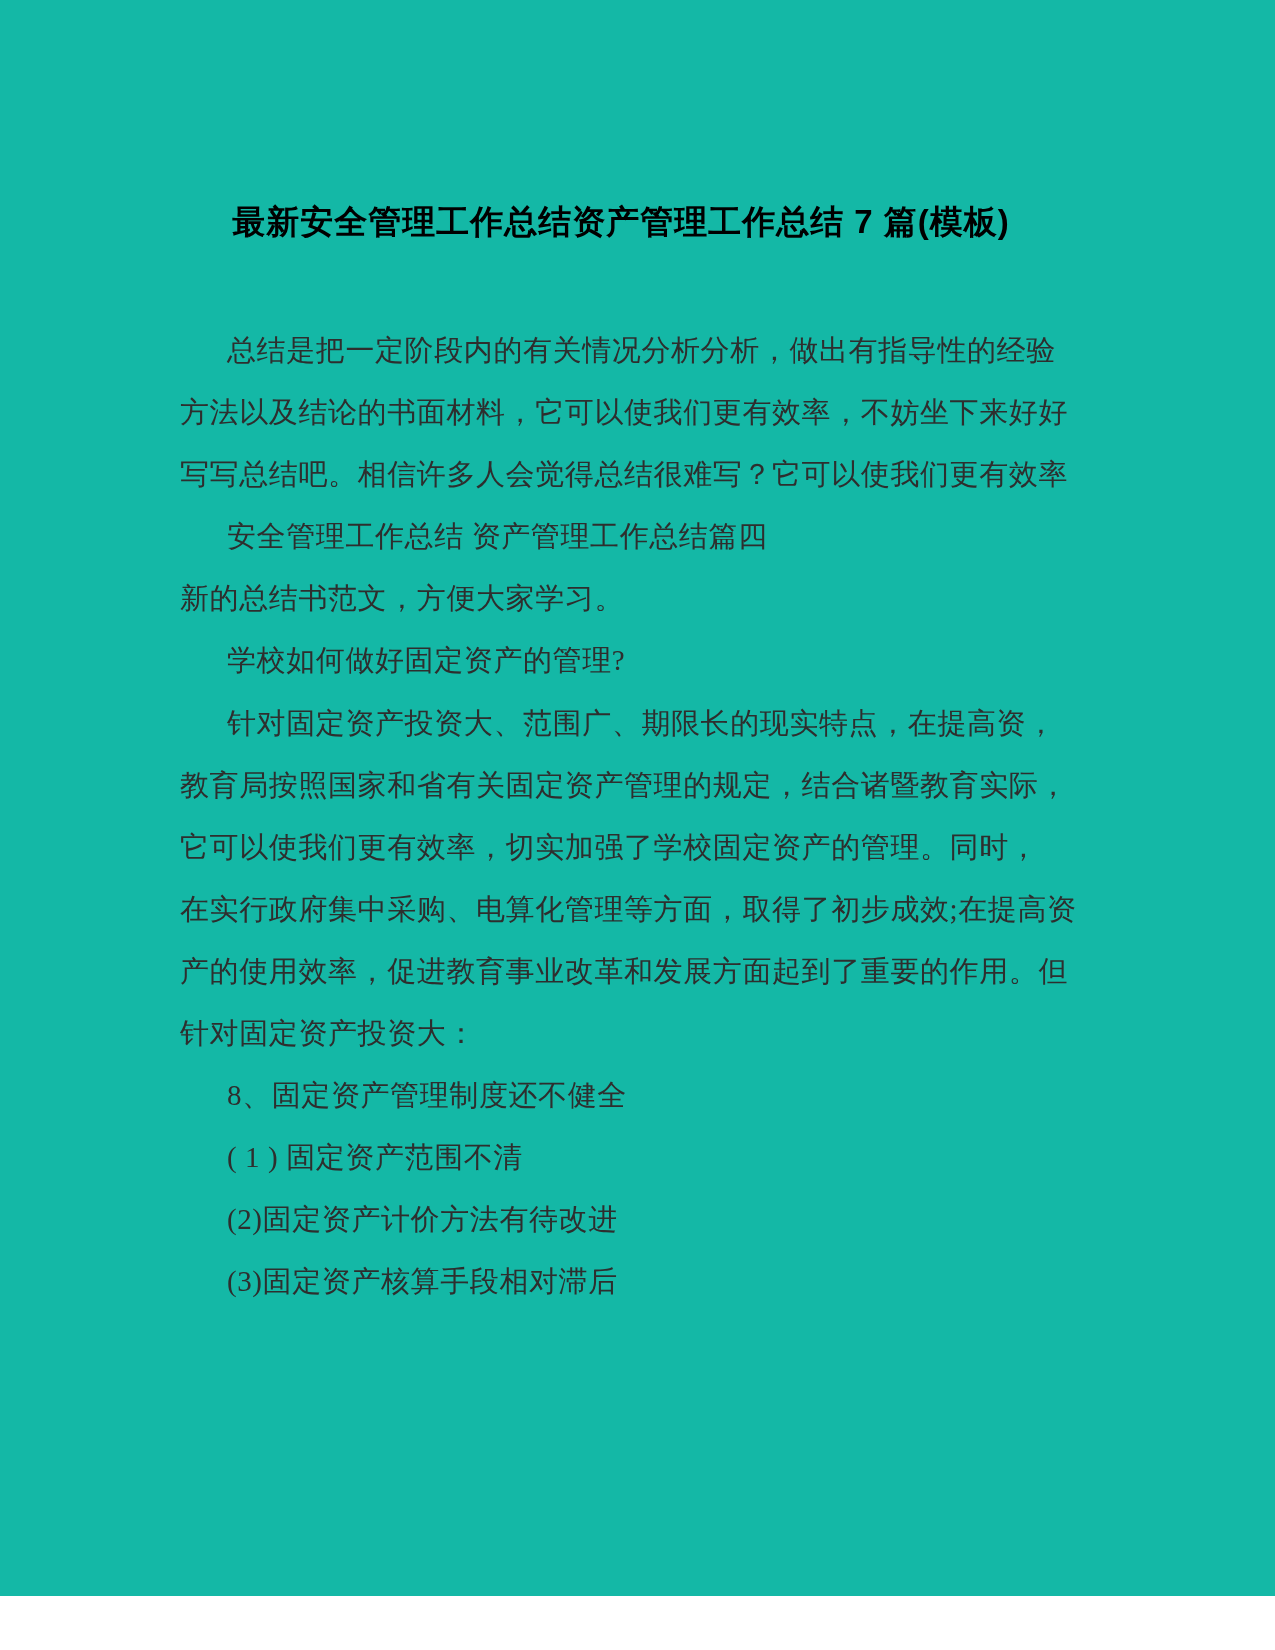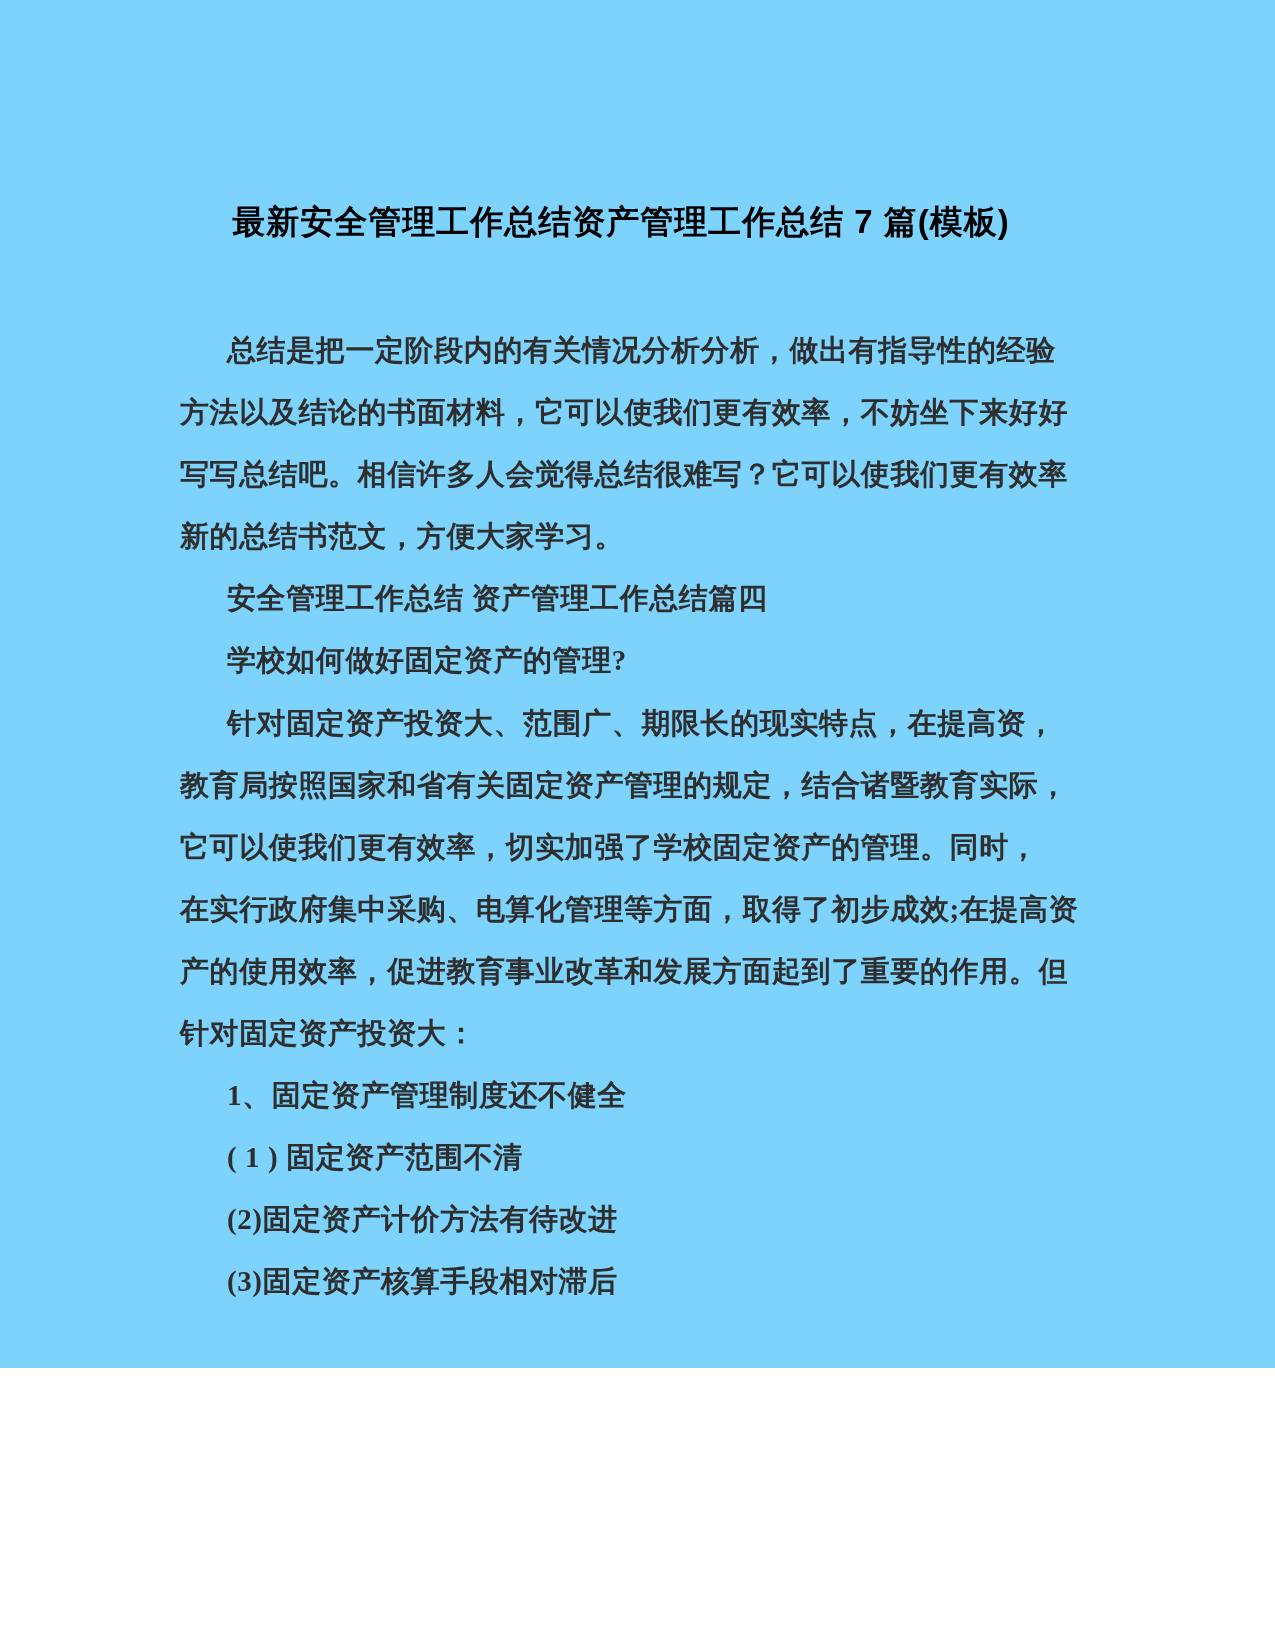--- a/index.html
+++ b/index.html
@@ -3,22 +3,22 @@
 <meta charset="utf-8">
 <style>
   html, body {
     margin: 0;
     padding: 0;
     background: #ffffff;
   }
   .page {
     position: relative;
     width: 1275px;
-    height: 1368px;
-    background: #7dd3fc;
+    height: 1596px;
+    background: #14b8a6;
     overflow: hidden;
   }
   .doc-title {
     position: absolute;
     top: 200px;
     left: 180px;
     width: 882px;
     margin: 0;
     text-align: center;
     font-family: "Liberation Sans", "DejaVu Sans", sans-serif;
@@ -35,42 +35,42 @@
     width: 890px;
     font-family: "Liberation Serif", "DejaVu Serif", serif;
     font-size: 29px;
     color: #2e2e2e;
   }
   .line {
     height: 62.1px;
     line-height: 62.1px;
     letter-spacing: 0.6px;
     white-space: nowrap;
-    font-weight: 700;
+    font-weight: 400;
   }
   .line.indent {
     padding-left: 47px;
   }
 </style>
 </head>
 <body>
 
 <div class="page">
   <h1 class="doc-title">最新安全管理工作总结资产管理工作总结 7 篇(模板)</h1>
   <div class="doc-body">
       <div class="line indent">总结是把一定阶段内的有关情况分析分析，做出有指导性的经验</div>
       <div class="line">方法以及结论的书面材料，它可以使我们更有效率，不妨坐下来好好</div>
       <div class="line">写写总结吧。相信许多人会觉得总结很难写？它可以使我们更有效率</div>
+      <div class="line indent">安全管理工作总结 资产管理工作总结篇四</div>
       <div class="line">新的总结书范文，方便大家学习。</div>
-      <div class="line indent">安全管理工作总结 资产管理工作总结篇四</div>
       <div class="line indent">学校如何做好固定资产的管理?</div>
       <div class="line indent">针对固定资产投资大、范围广、期限长的现实特点，在提高资，</div>
       <div class="line">教育局按照国家和省有关固定资产管理的规定，结合诸暨教育实际，</div>
       <div class="line">它可以使我们更有效率，切实加强了学校固定资产的管理。同时，</div>
       <div class="line">在实行政府集中采购、电算化管理等方面，取得了初步成效;在提高资</div>
       <div class="line">产的使用效率，促进教育事业改革和发展方面起到了重要的作用。但</div>
       <div class="line">针对固定资产投资大：</div>
-      <div class="line indent">1、固定资产管理制度还不健全</div>
+      <div class="line indent">8、固定资产管理制度还不健全</div>
       <div class="line indent">( 1 ) 固定资产范围不清</div>
       <div class="line indent">(2)固定资产计价方法有待改进</div>
       <div class="line indent">(3)固定资产核算手段相对滞后</div>
     </div>
 </div>
 
 </body></html>

